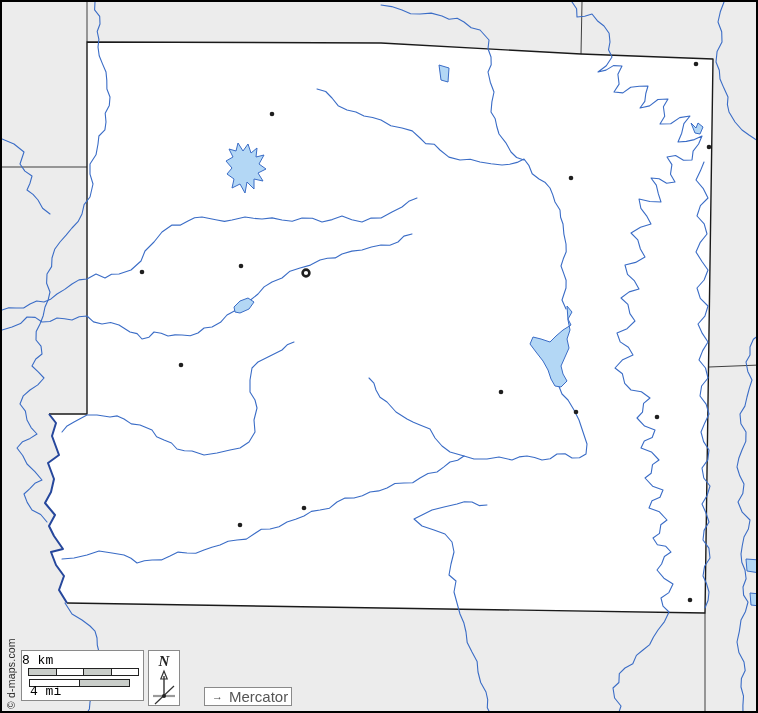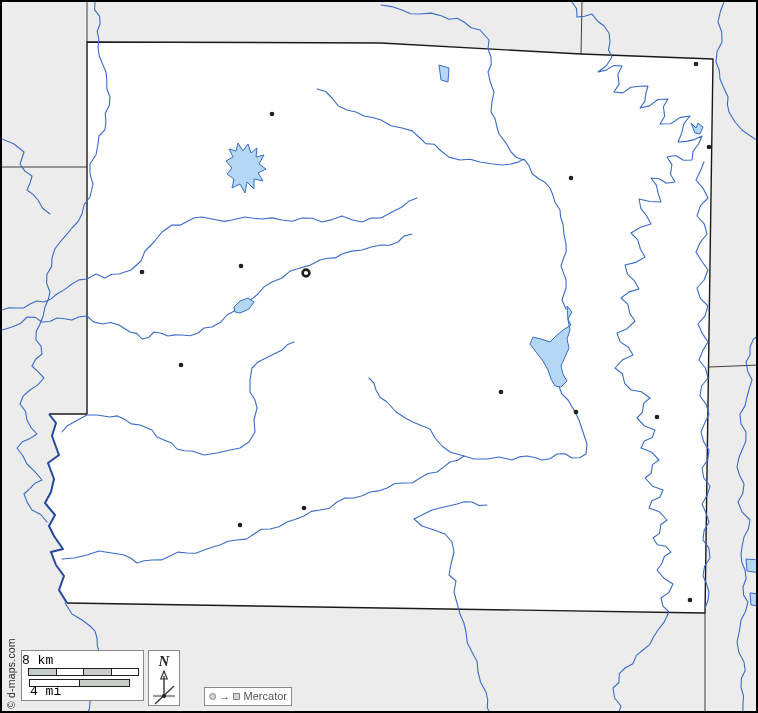--- a/index.html
+++ b/index.html
@@ -28,21 +28,21 @@
   .seg + .seg{border-left:1px solid #222;}
   #north-box{left:146px;top:648px;width:32px;height:56px;text-align:center;}
   #north-label{
     font-family:"Liberation Serif",serif;font-style:italic;font-weight:bold;
     font-size:15px;color:#222;line-height:16px;margin-top:2px;
   }
   #mercator-box{
     left:202px;top:685px;width:88px;height:19px;
     display:flex;align-items:center;padding:0 4px;gap:3px;
   }
-  #mercator-label{color:#555;font-size:11px;line-height:11px;}
+  #mercator-label{color:#555;font-size:15px;line-height:11px;}
   .proj-arrow{color:#444;font-size:11px;line-height:11px;}
   #copyright{
     position:absolute;left:3px;top:707px;transform-origin:0 0;
     transform:rotate(-90deg);white-space:nowrap;color:#2b2b2b;
     font-size:10.5px;letter-spacing:.2px;
   }
 </style>
 </head>
 <body>
 

